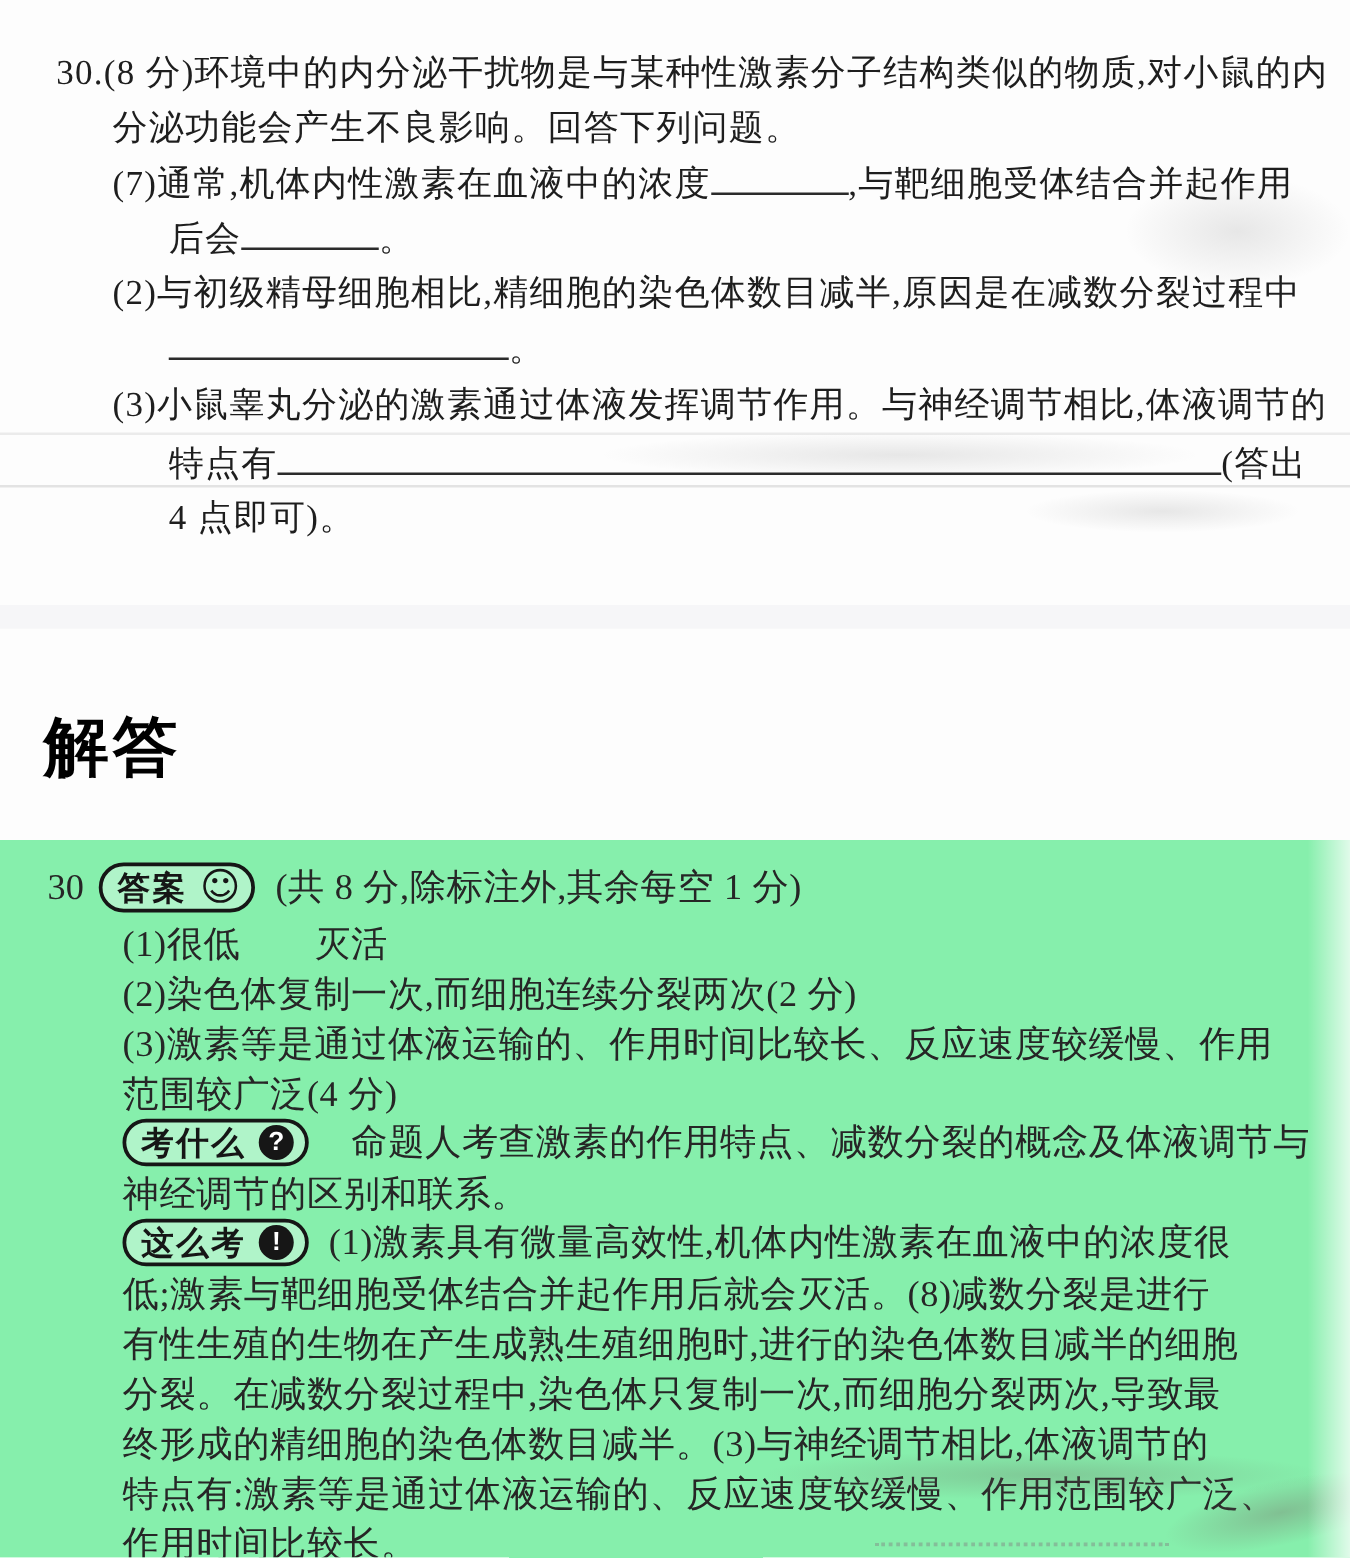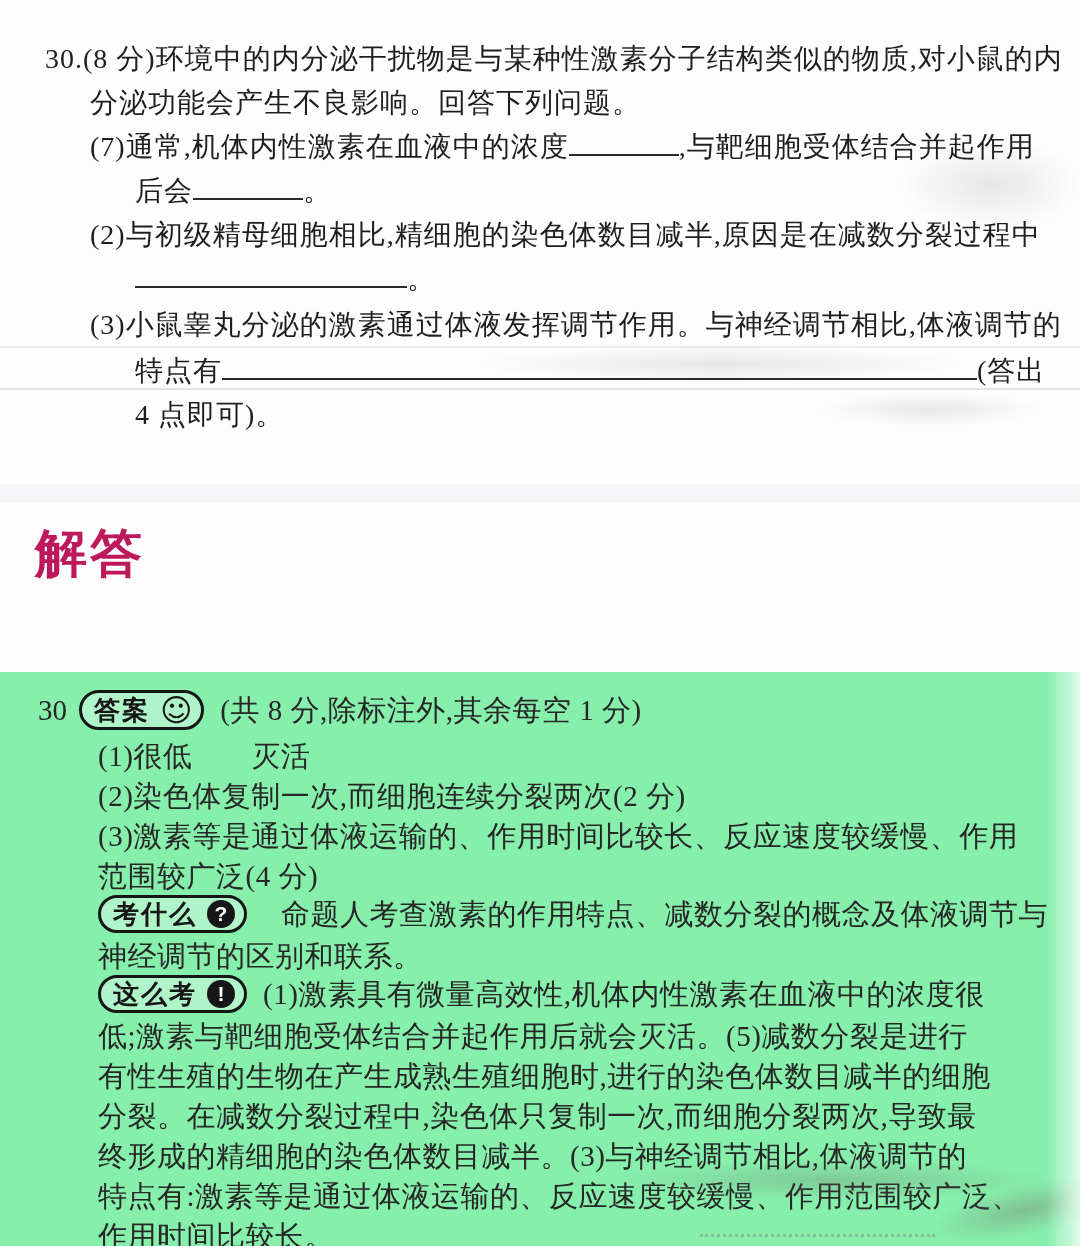--- a/index.html
+++ b/index.html
@@ -20,23 +20,23 @@
   }
   .w110{width:110px;}
   .w272{width:272px;}
   .w755{width:755px;}
   .faintline{position:absolute;left:0;width:1080px;border-top:2px solid rgba(0,0,0,.07);}
   .ghost{position:absolute;background:radial-gradient(ellipse closest-side,rgba(95,95,95,.14),rgba(95,95,95,0));}
   
   .divider{position:absolute;left:0;top:484px;width:1080px;height:19px;background:#f6f6f8;}
   
   .heading{
-    position:absolute;left:35px;top:523px;
+    position:absolute;left:35px;top:568px;
     font:700 52px/60px "Liberation Sans",sans-serif;
-    color:#be185d;letter-spacing:3px;white-space:nowrap;
+    color:#000000;letter-spacing:3px;white-space:nowrap;
   }
   
   .answer-scan{
     position:absolute;left:0;top:672px;width:1080px;height:750px;
     background:#86efac;
   }
   .answer-scan::after{ 
     content:"";position:absolute;right:0;top:0;width:34px;height:100%;
     background:linear-gradient(to right,rgba(255,255,255,0),rgba(255,255,255,.75));
   }
@@ -136,21 +136,21 @@
     </div>
     <div class="aline" style="left:98px;top:264px;">神经调节的区别和联系。</div>
 
     <div class="arow" style="left:98px;top:302px;">
       <span class="pill flush">
         <span class="pill-label">这么考</span>
         <span class="dot-icon">!</span>
       </span>
       <span class="after-pill">(1)激素具有微量高效性,机体内性激素在血液中的浓度很</span>
     </div>
-    <div class="aline" style="left:98px;top:344px;">低;激素与靶细胞受体结合并起作用后就会灭活。(5)减数分裂是进行</div>
+    <div class="aline" style="left:98px;top:344px;">低;激素与靶细胞受体结合并起作用后就会灭活。(8)减数分裂是进行</div>
     <div class="aline" style="left:98px;top:424px;">分裂。在减数分裂过程中,染色体只复制一次,而细胞分裂两次,导致最</div>
     <div class="aline" style="left:98px;top:384px;">有性生殖的生物在产生成熟生殖细胞时,进行的染色体数目减半的细胞</div>
     <div class="aline" style="left:98px;top:464px;">终形成的精细胞的染色体数目减半。(3)与神经调节相比,体液调节的</div>
     <div class="aline" style="left:98px;top:504px;">特点有:激素等是通过体液运输的、反应速度较缓慢、作用范围较广泛、</div>
     <div class="aline" style="left:98px;top:544px;">作用时间比较长。</div>
 
     <div class="streak"></div>
     <div class="curl"></div>
     <div class="dotline"></div>
   </div>

